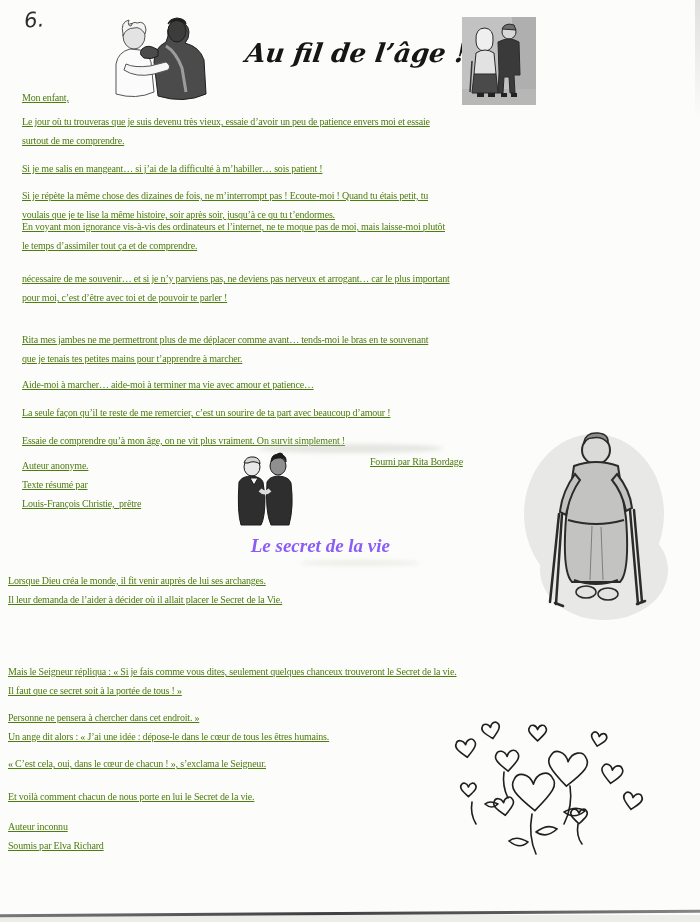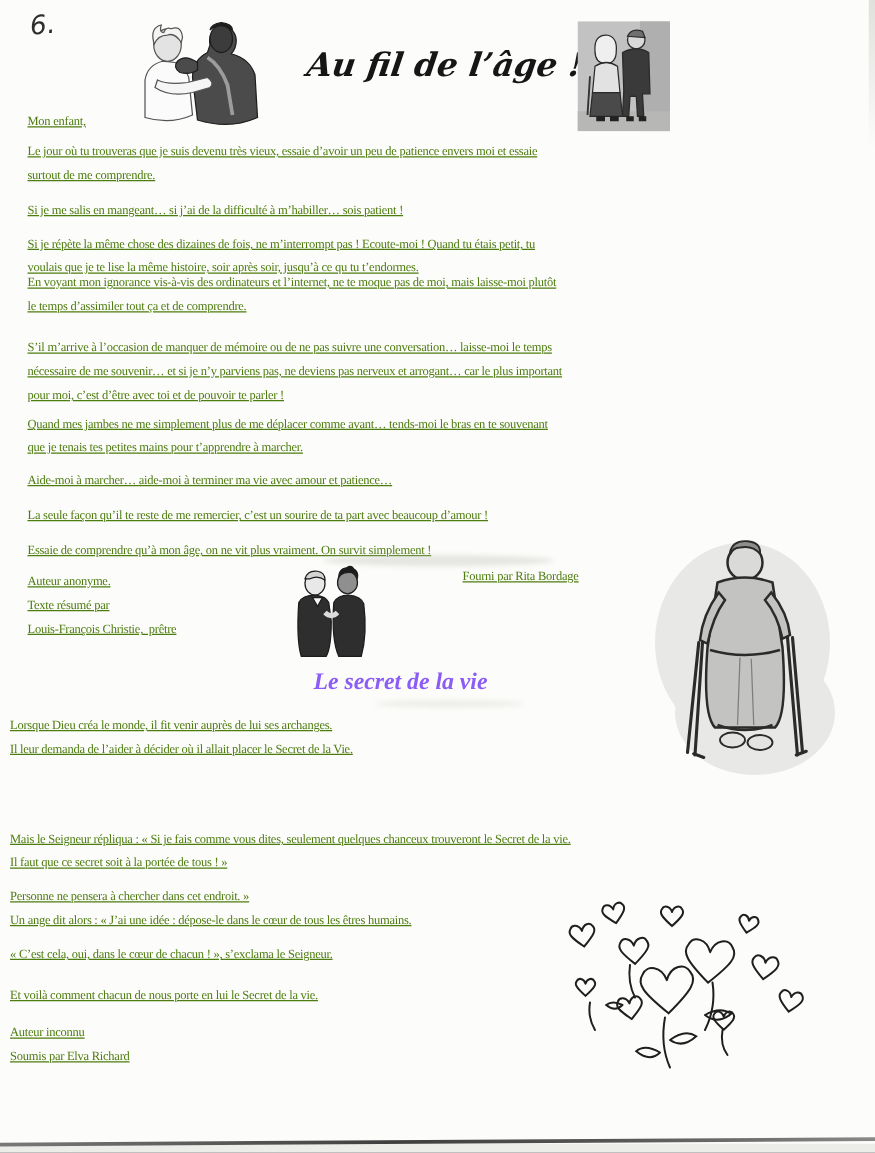--- a/index.html
+++ b/index.html
@@ -92,26 +92,25 @@
   </div>
   <div class="para" style="left:22px;top:186px">
     <div class="ln">Si je répète la même chose des dizaines de fois, ne m’interrompt pas ! Ecoute-moi ! Quand tu étais petit, tu</div>
     <div class="ln">voulais que je te lise la même histoire, soir après soir, jusqu’à ce qu tu t’endormes.</div>
   </div>
   <div class="para" style="left:22px;top:217px">
     <div class="ln">En voyant mon ignorance vis-à-vis des ordinateurs et l’internet, ne te moque pas de moi, mais laisse-moi plutôt</div>
     <div class="ln">le temps d’assimiler tout ça et de comprendre.</div>
   </div>
   <div class="para" style="left:22px;top:269px">
-    <div class="ln">S’il m’arrive à l’occasion de manquer de mémoire ou de ne pas suivre une conversation… laisse-moi le temps</div>
     <div class="ln">nécessaire de me souvenir… et si je n’y parviens pas, ne deviens pas nerveux et arrogant… car le plus important</div>
     <div class="ln">pour moi, c’est d’être avec toi et de pouvoir te parler !</div>
   </div>
   <div class="para" style="left:22px;top:330px">
-    <div class="ln">Quand mes jambes ne me simplement plus de me déplacer comme avant… tends-moi le bras en te souvenant</div>
+    <div class="ln">Rita mes jambes ne me permettront plus de me déplacer comme avant… tends-moi le bras en te souvenant</div>
     <div class="ln">que je tenais tes petites mains pour t’apprendre à marcher.</div>
   </div>
   <div class="para" style="left:22px;top:375px">
     <div class="ln">Aide-moi à marcher… aide-moi à terminer ma vie avec amour et patience…</div>
   </div>
   <div class="para" style="left:22px;top:403px">
     <div class="ln">La seule façon qu’il te reste de me remercier, c’est un sourire de ta part avec beaucoup d’amour !</div>
   </div>
   <div class="para" style="left:22px;top:431px">
     <div class="ln">Essaie de comprendre qu’à mon âge, on ne vit plus vraiment. On survit simplement !</div>

